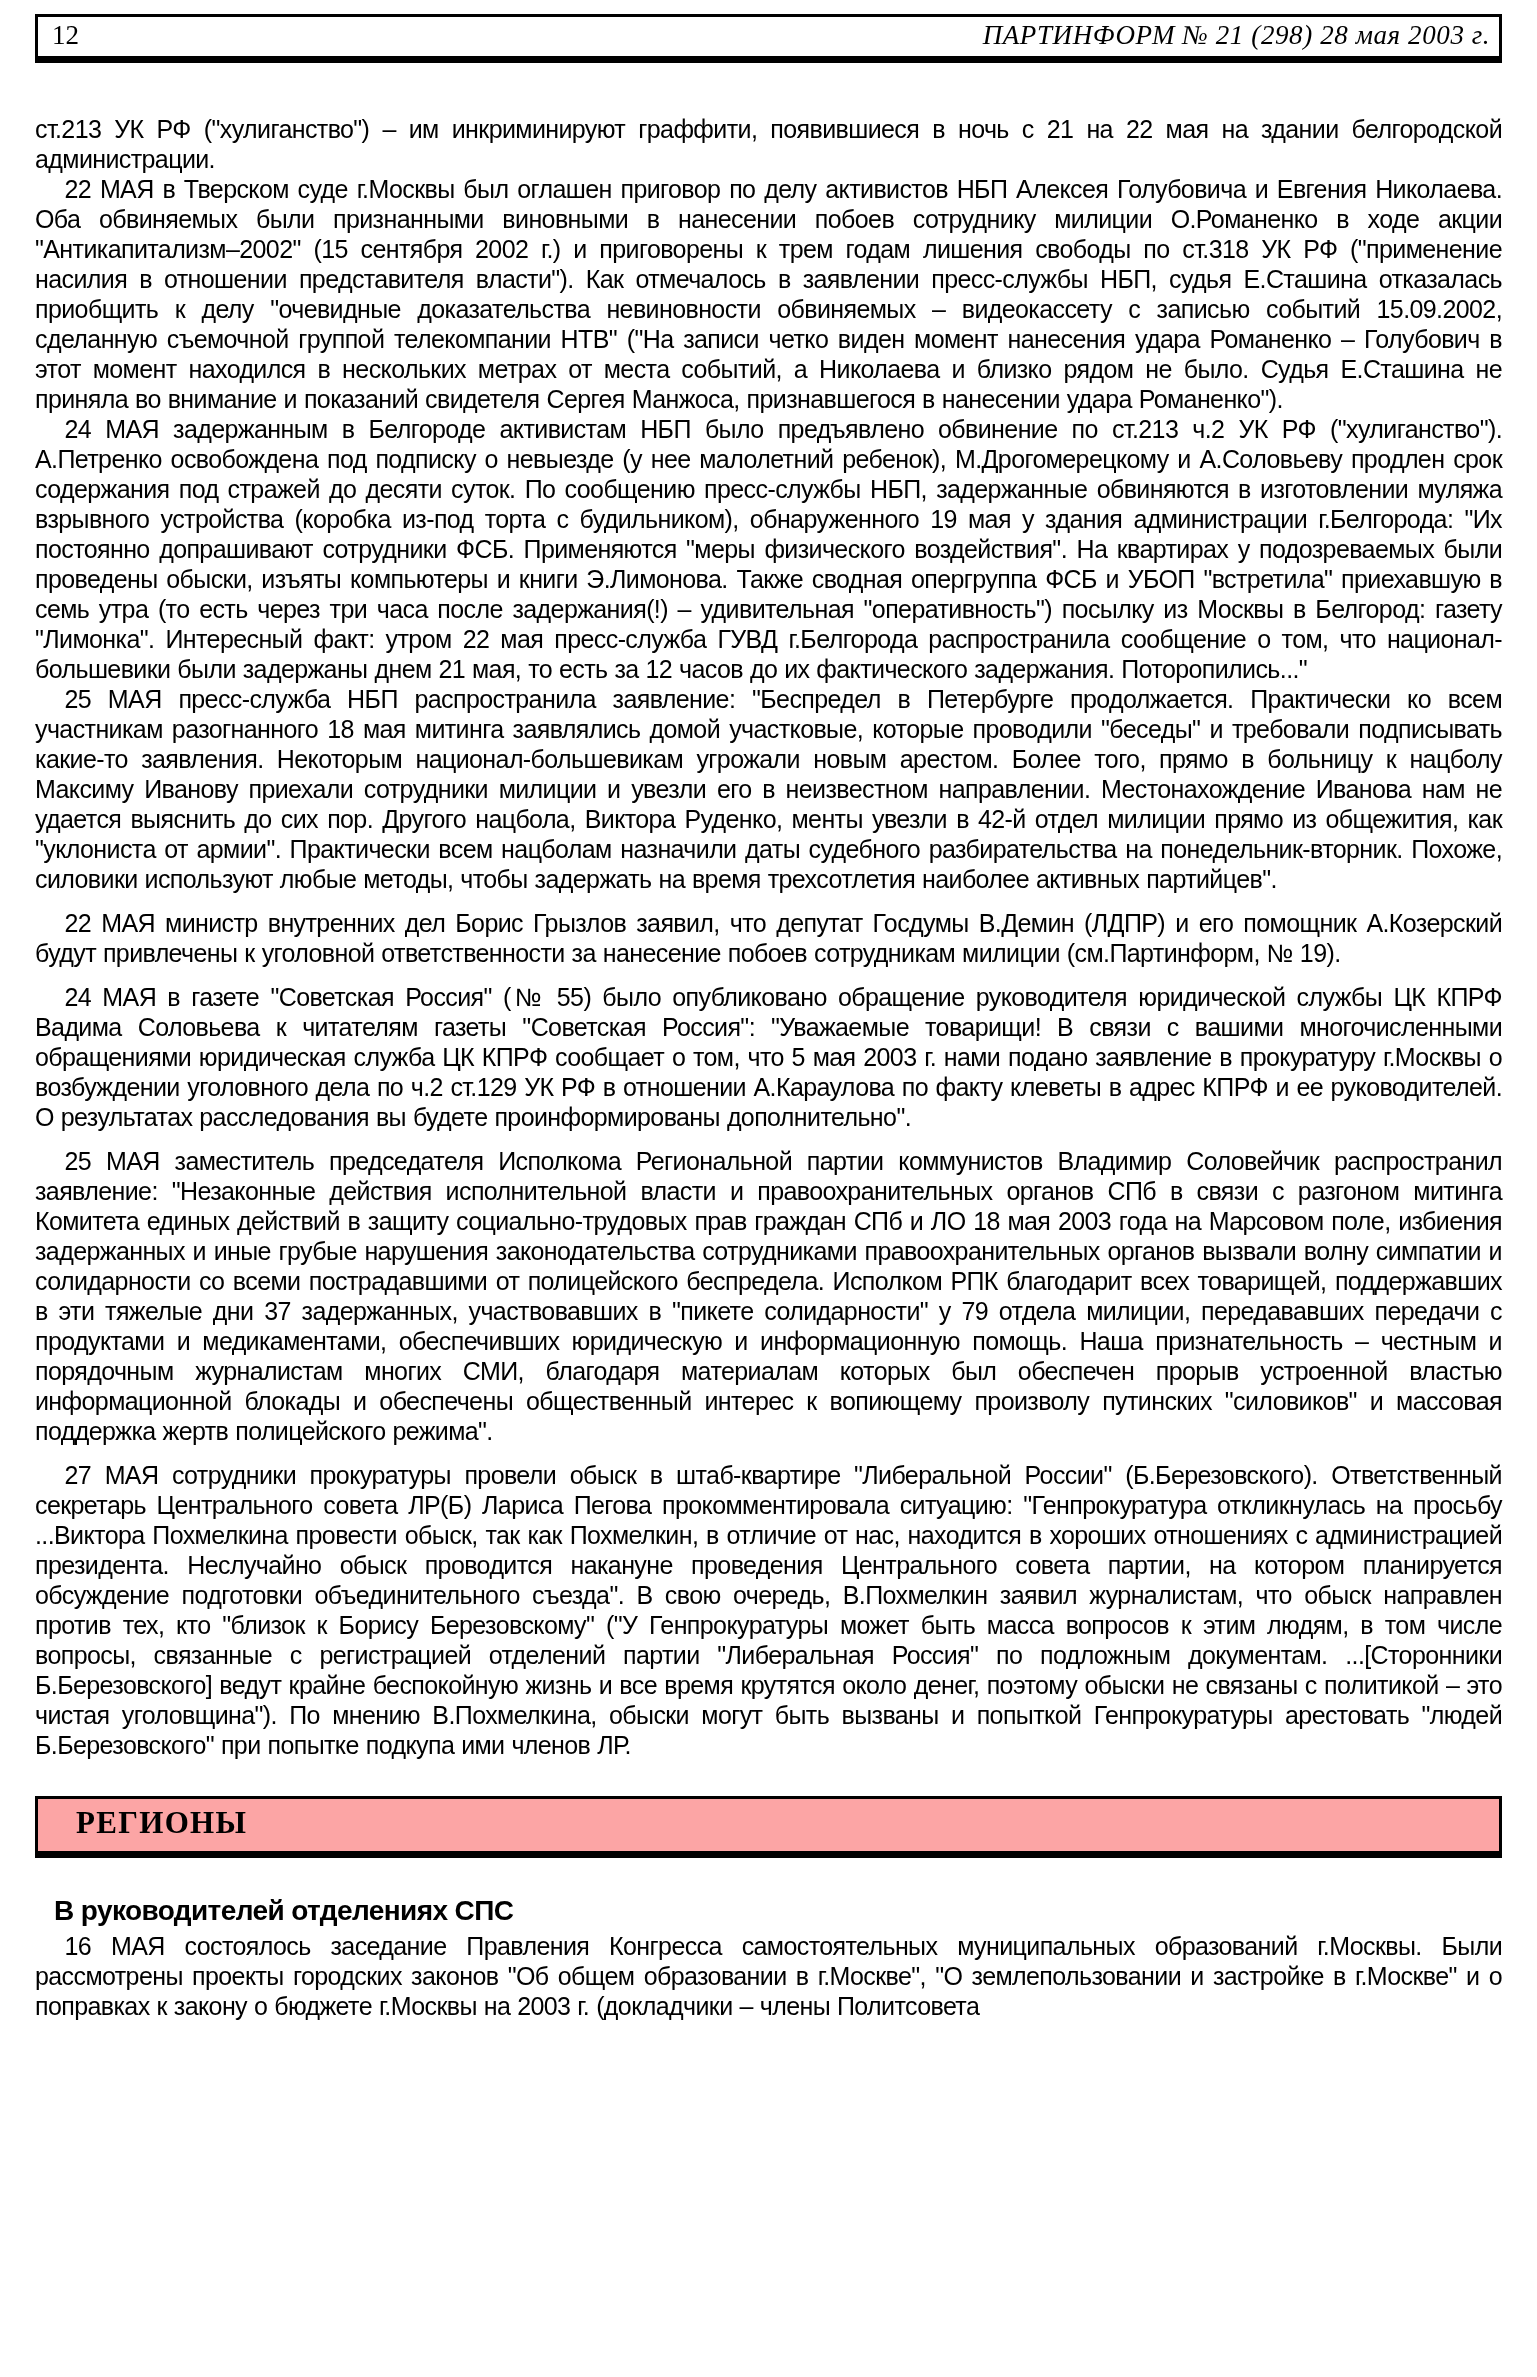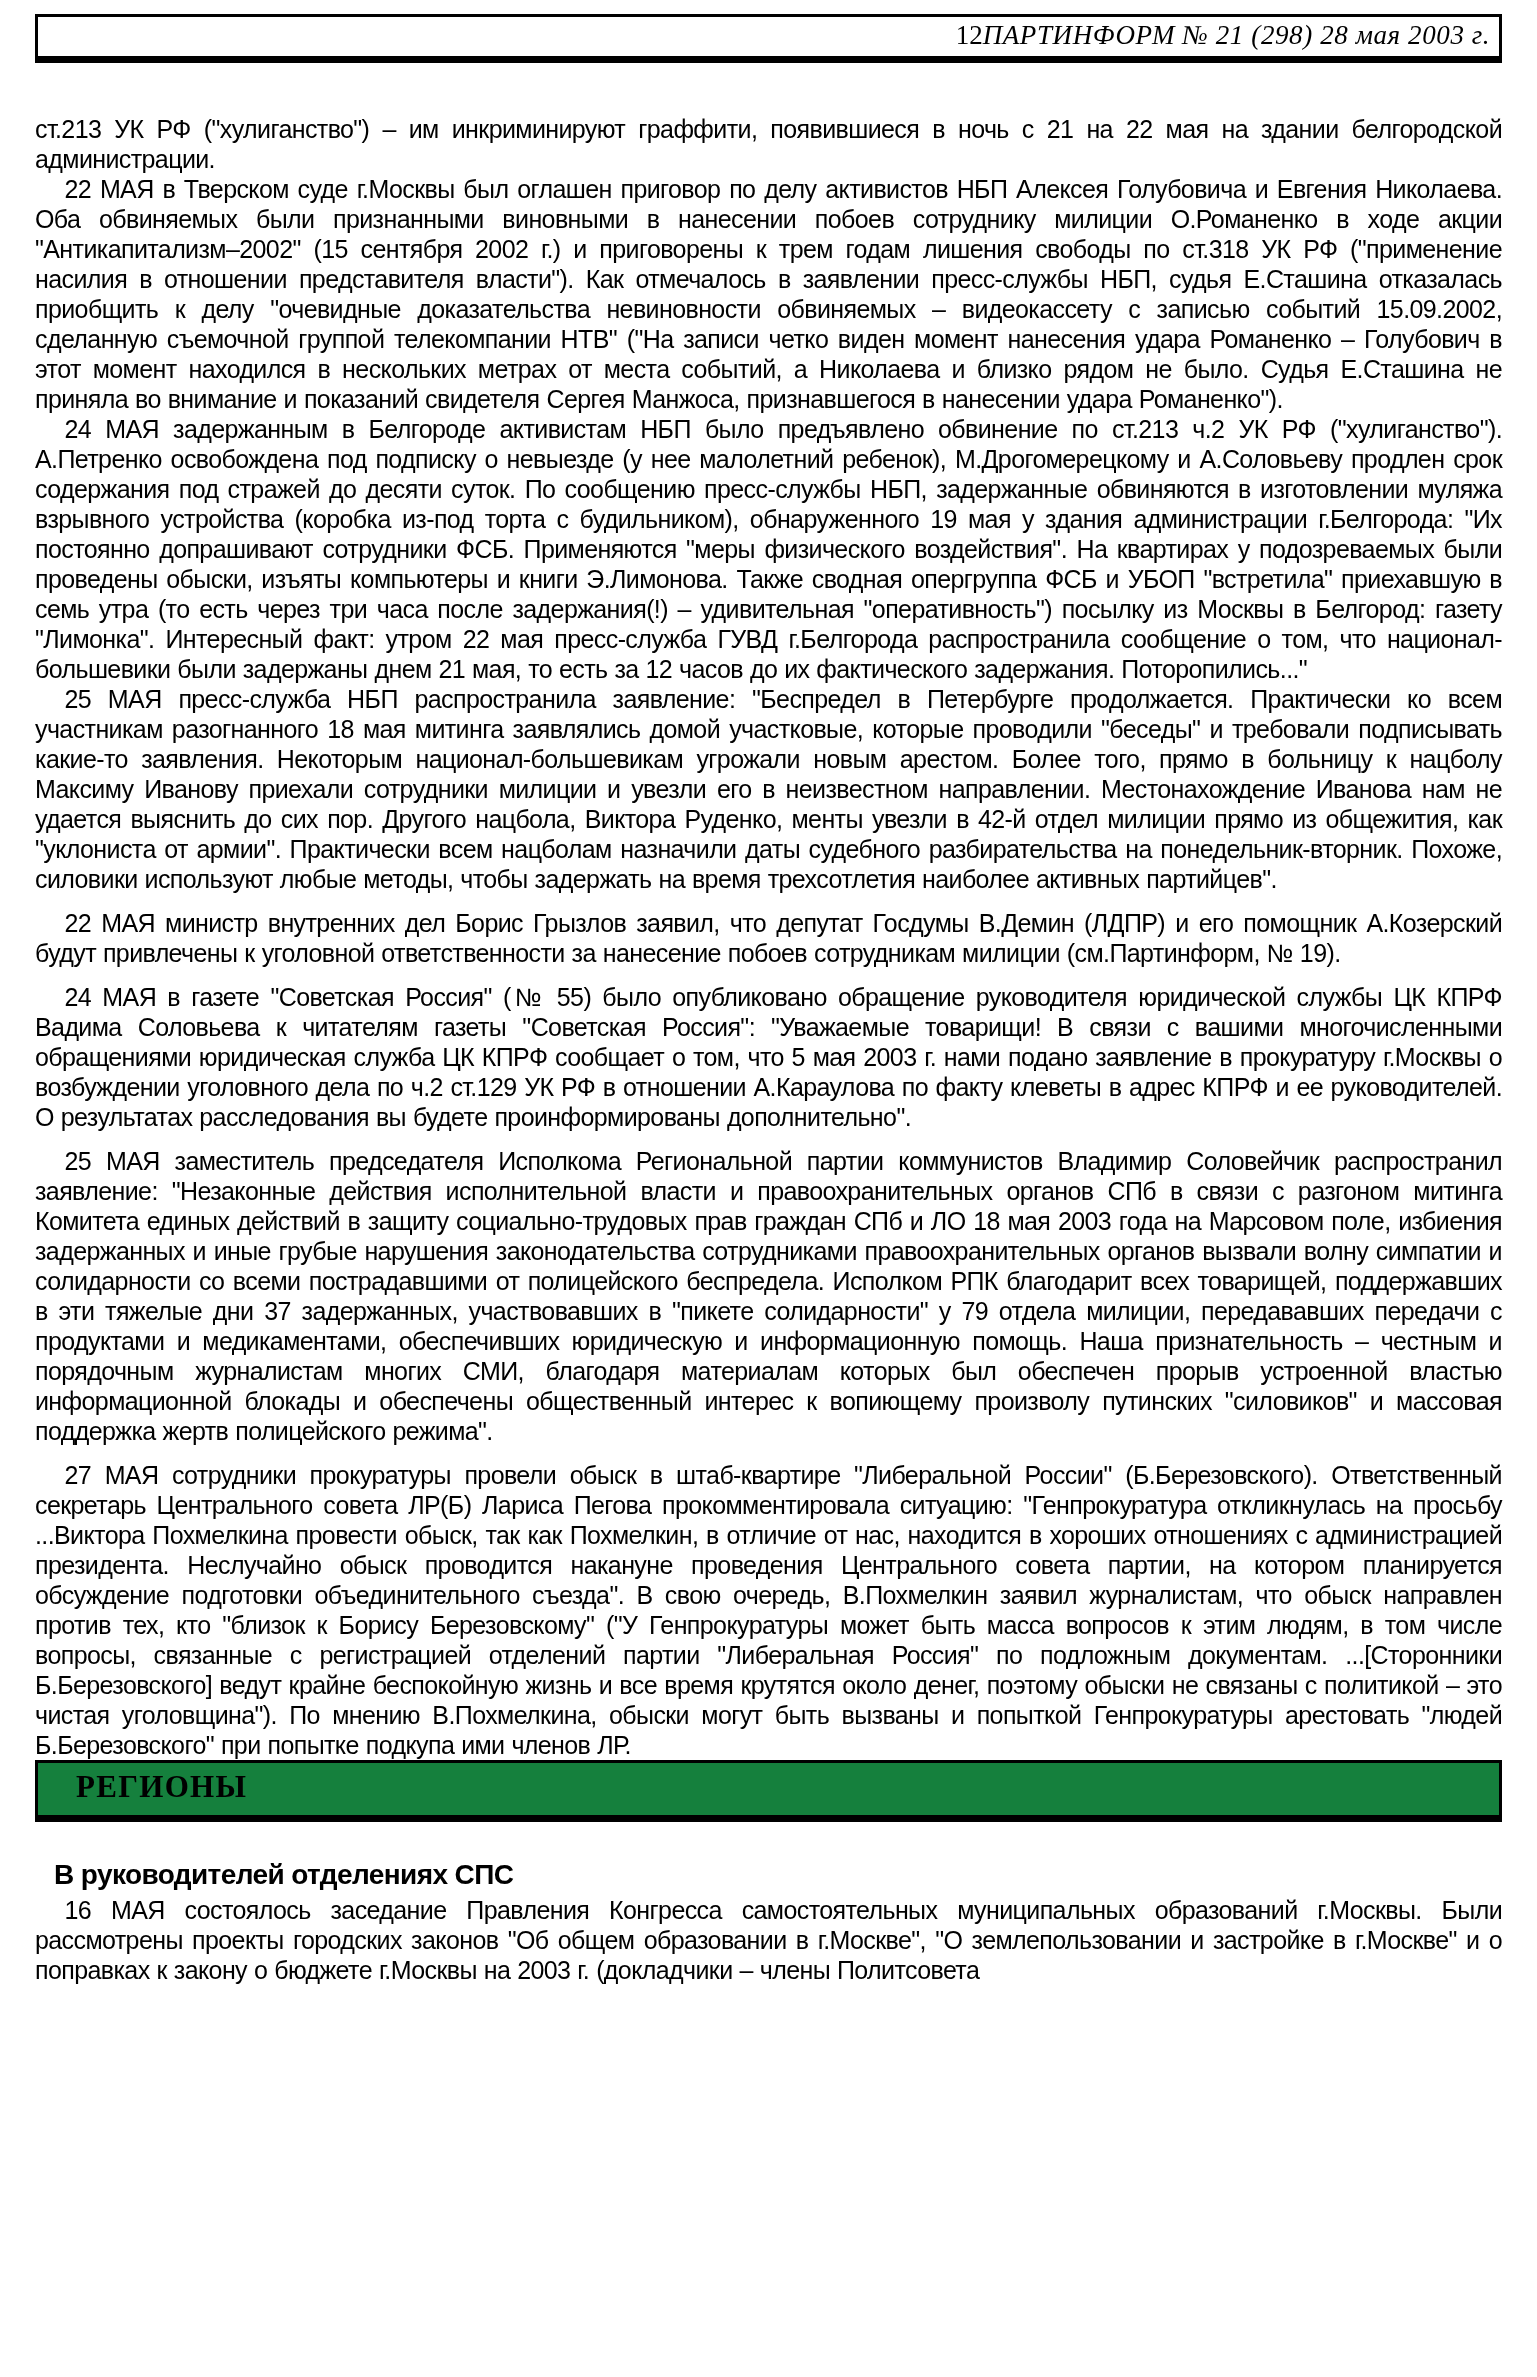--- a/index.html
+++ b/index.html
@@ -21,21 +21,21 @@
     padding: 14px 35px 0 35px;
     overflow: hidden;
   }
   
   .header-box {
     box-sizing: border-box;
     border: 3.2px solid #000;
     border-bottom-width: 7px;
     padding: 3.8px 9px 5.1px 14px;
     display: flex;
-    justify-content: flex-end;
+    justify-content: space-between;
     align-items: flex-end;
     font-family: "Liberation Serif", serif;
     font-size: 27px;
     line-height: 1.1;
   }
   .page-num {
     font-style: normal;
     font-weight: normal;
   }
   .masthead {
@@ -55,23 +55,24 @@
     text-indent: 29.5px;
     letter-spacing: -0.6px;
     word-spacing: 0.6px;
   }
   p.bold { font-weight: normal; }
   p.no-indent { text-indent: 0; }
   p.gap { margin-top: 14px; }
   
   .regions-box {
     box-sizing: border-box;
+    margin-top: 36px;
     border: 3.2px solid #000;
     border-bottom-width: 7px;
-    background: #15803d;
+    background: #fca5a5;
     padding: 6.4px 0 10.2px 38px;
     font-family: "Liberation Serif", serif;
     font-weight: bold;
     font-size: 31px;
     letter-spacing: 1.3px;
   }
   .subheading {
     margin: 37px 0 3.8px 19px;
     font-size: 28px;
     font-weight: bold;

